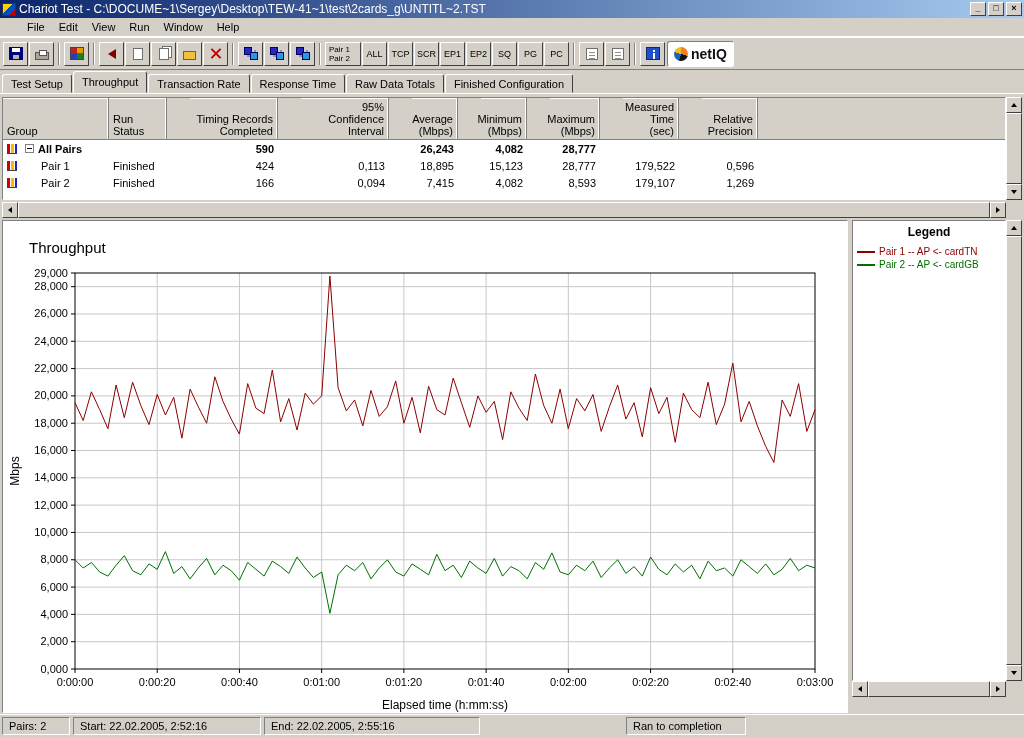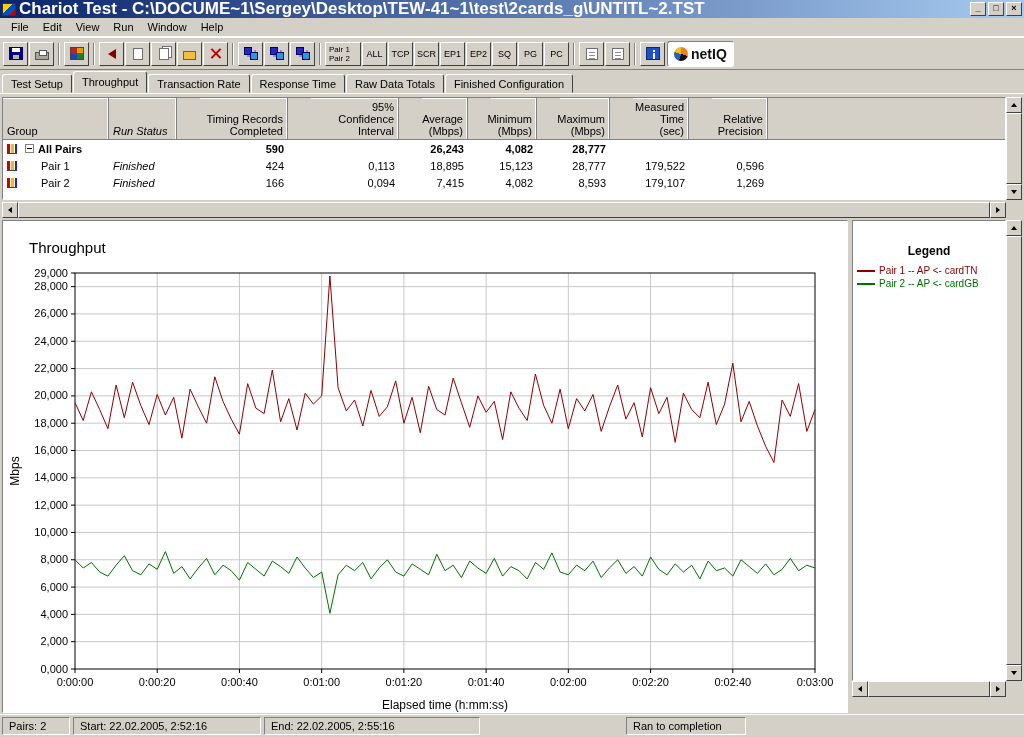--- a/index.html
+++ b/index.html
@@ -6,28 +6,28 @@
   html,body { width:1024px; height:737px; overflow:hidden; }
   body { font-family:"Liberation Sans", sans-serif; font-size:11px; background:#d4d0c8; color:#000; }
   #window { position:relative; width:1024px; height:737px; background:#d4d0c8; }
 
   
   .titlebar { position:absolute; top:0; left:0; width:1024px; height:18px;
     background:linear-gradient(to right,#0a246a,#a6caf0);
     display:flex; align-items:center; padding:0 2px; }
   .app-icon { width:14px; height:13px; margin-right:3px;
     background:linear-gradient(135deg,#ffd000 0 40%,#0050c0 40% 75%,#c00000 75%); border:1px solid #333; }
-  .title-text { color:#fff; font-weight:bold; font-size:17px; white-space:nowrap; flex:1; overflow:hidden; }
+  .title-text { color:#fff; font-weight:normal; font-size:12px; white-space:nowrap; flex:1; overflow:hidden; }
   .win-btns { display:flex; gap:2px; }
   .win-btn { width:16px; height:14px; font-size:9px; line-height:11px; text-align:center;
     border:1px solid; border-color:#ffffff #404040 #404040 #ffffff; background:#d4d0c8; font-weight:bold; }
 
   
   .menubar { position:absolute; top:18px; left:0; width:1024px; height:19px;
-    display:flex; align-items:center; padding-left:4px; border-bottom:1px solid #ffffff; }
+    display:flex; align-items:center; padding-left:20px; border-bottom:1px solid #ffffff; }
   .menu-item { padding:2px 7px; }
 
   
   .toolbar { position:absolute; top:37px; left:0; width:1024px; height:33px;
     display:flex; align-items:center; padding-left:3px; gap:1px;
     border-top:1px solid #fff; border-bottom:1px solid #808080; }
   .tbtn { width:25px; height:24px; display:flex; align-items:center; justify-content:center;
     border:1px solid; border-color:#ffffff #404040 #404040 #ffffff; background:#d4d0c8; position:relative; }
   .tsep { width:2px; height:22px; margin:0 3px;
     border-left:1px solid #808080; border-right:1px solid #ffffff; }
@@ -76,21 +76,21 @@
     border:1px solid; border-color:#808080 #ffffff #ffffff #808080; overflow:hidden; }
   .thead { display:flex; height:42px; background:#d4d0c8; border-bottom:1px solid #808080; }
   .th { padding:2px 4px; white-space:pre-line; display:flex; align-items:flex-end;
     border-right:1px solid #808080; box-shadow:inset -1px 0 0 #ffffff, inset 0 1px 0 #ffffff; }
   .th.rt { justify-content:flex-end; text-align:right; }
   .trow { display:flex; height:17px; align-items:center; }
   .td { padding:0 4px; white-space:nowrap; overflow:hidden; }
   .rt { text-align:right; justify-content:flex-end;margin-left:23px; }
   .bold { font-weight:bold; }
   .c-icon{width:18px; display:flex; justify-content:center;} .c-group{width:88px;} .c-grouph{width:106px;}
-  .c-status{width:68px;font-style:italic;} .c-rec{width:88px;} .c-conf{width:88px;} .c-avg{width:46px;}
+  .c-status{width:58px;} .c-rec{width:88px;} .c-conf{width:88px;} .c-avg{width:46px;}
   .c-min{width:46px;} .c-max{width:50px;} .c-time{width:56px;} .c-prec{width:56px;}
   .chart-mini-icon { width:12px; height:10px; border-bottom:1px solid #404040;
     background:linear-gradient(to right,#d00000 0 3px,#fff 3px 4px,#f0c000 4px 7px,#fff 7px 8px,#2020c0 8px 11px,#fff 11px); }
   .expand-box { width:9px; height:9px; border:1px solid #808080; background:#fff; position:relative; margin-right:4px; flex:none; }
   .expand-box::before { content:""; position:absolute; left:1px; right:1px; top:3px; height:1px; background:#000; }
   .indent { padding-left:20px; }
   .group-cell { display:flex; align-items:center; }
 
   
   .vscroll { position:absolute; width:16px; display:flex; flex-direction:column; background:#f2f0ea; }
@@ -111,21 +111,21 @@
 
   .table-vscroll { top:3px; right:2px; height:103px; }
   .table-hscroll { top:108px; left:2px; width:1004px; }
   .table-corner  { top:108px; right:2px; }
 
   
   .chart-panel { position:absolute; top:126px; left:2px; width:846px; height:493px; background:#fff;
     border:1px solid; border-color:#808080 #ffffff #ffffff #808080; }
   .legend-panel { position:absolute; top:126px; left:852px; width:154px; height:461px; background:#fff;
     border:1px solid; border-color:#808080 #ffffff #ffffff #808080; padding-top:4px; }
-  .legend-title { text-align:center; font-weight:bold; font-size:12px; margin-bottom:6px;margin-top:19px; }
+  .legend-title { text-align:center; font-weight:bold; font-size:12px; margin-bottom:6px; }
   .legend-item { display:flex; align-items:center; gap:4px; padding:1px 4px; font-size:10px; white-space:nowrap; }
   .legend-line { width:18px; height:2px; flex:none; }
   .legend-vscroll { top:126px; left:1006px; height:461px; }
   .legend-hscroll { top:587px; left:852px; width:154px; }
   .legend-corner { top:587px; left:1006px; }
 
   
   .statusbar { position:absolute; left:0; bottom:0; width:1024px; height:23px; display:flex;
     align-items:center; gap:3px; padding:0 2px; border-top:1px solid #ffffff; }
   .status-cell { height:18px; display:flex; align-items:center; padding:0 6px; white-space:nowrap;

